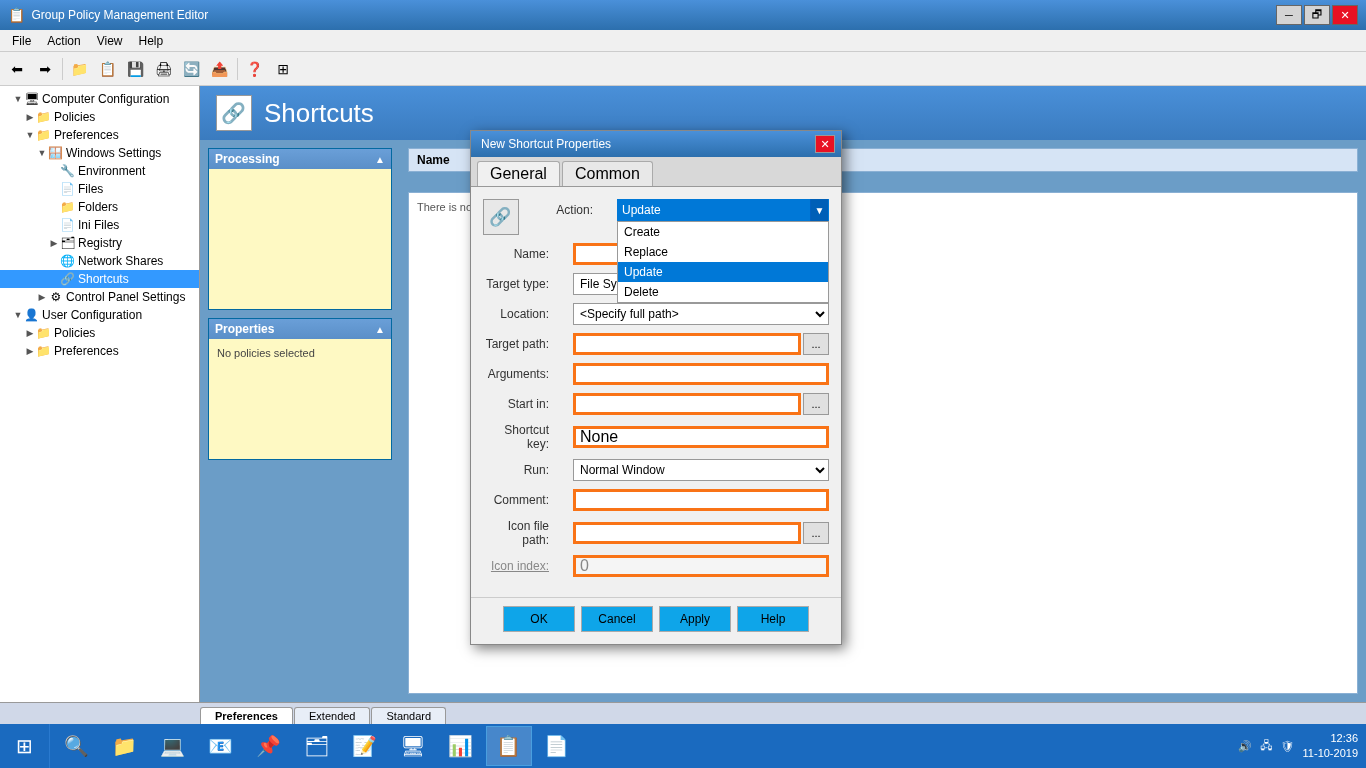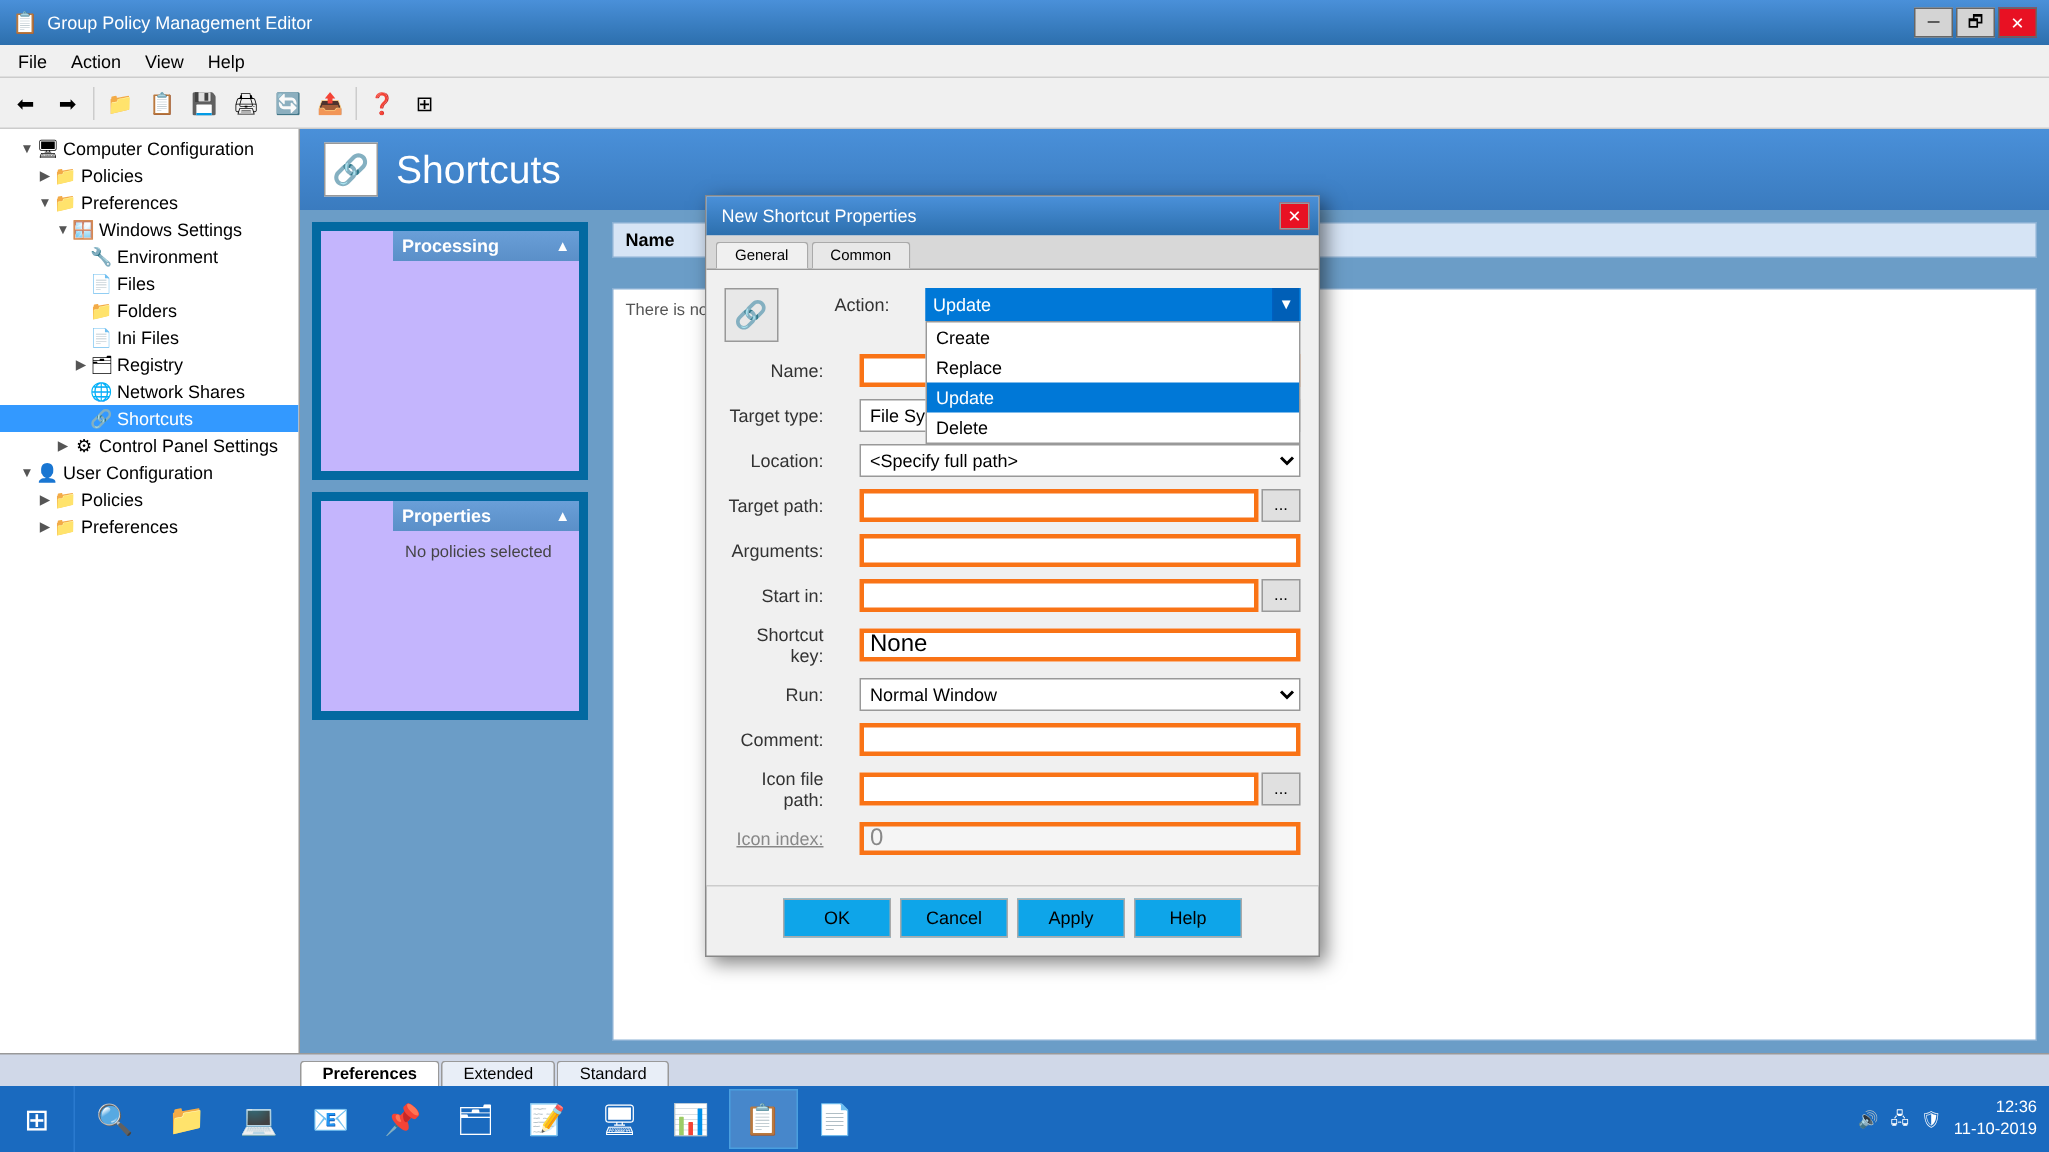--- a/index.html
+++ b/index.html
@@ -129,23 +129,22 @@
     .left-panels {
       width: 200px;
       display: flex;
       flex-direction: column;
       gap: 0;
       padding: 8px;
       gap: 8px;
     }
 
     .panel {
-      background: #c4b5fd;
-      border: 6px solid #0369a1;
-      padding-left: 48px;
+      background: #fef9c3;
+      border: 1px solid #0369a1;
     }
     .panel-header {
       background: linear-gradient(to bottom, #6a9fd8, #5a8fc8);
       color: white;
       padding: 3px 6px;
       font-size: 12px;
       font-weight: bold;
       display: flex;
       align-items: center;
       justify-content: space-between;
@@ -284,21 +283,21 @@
     .modal-overlay {
       position: fixed;
       top: 0; left: 0; right: 0; bottom: 0;
       z-index: 1000;
       pointer-events: none;
     }
     .modal {
       position: absolute;
       top: 130px;
       left: 470px;
-      width: 410px;
+      width: 372px;
       background: #f0f0f0;
       border: 1px solid #888;
       box-shadow: 4px 4px 12px rgba(0,0,0,0.5);
       pointer-events: all;
     }
     .modal-title-bar {
       background: linear-gradient(to bottom, #4a90d9, #2c6fad);
       height: 26px;
       display: flex;
       align-items: center;
@@ -322,21 +321,21 @@
       border-bottom: 1px solid #999;
       padding: 4px 6px 0;
       gap: 2px;
     }
     .modal-tab {
       padding: 3px 12px;
       border: 1px solid #aaa;
       border-bottom: none;
       background: #e8e8e8;
       cursor: pointer;
-      font-size: 10px;
+      font-size: 16px;
       border-radius: 3px 3px 0 0;
     }
     .modal-tab.active { background: #f0f0f0; font-weight: normal; }
     .modal-body {
       padding: 12px;
       background: #f0f0f0;
     }
 
     .form-row {
       display: flex;

